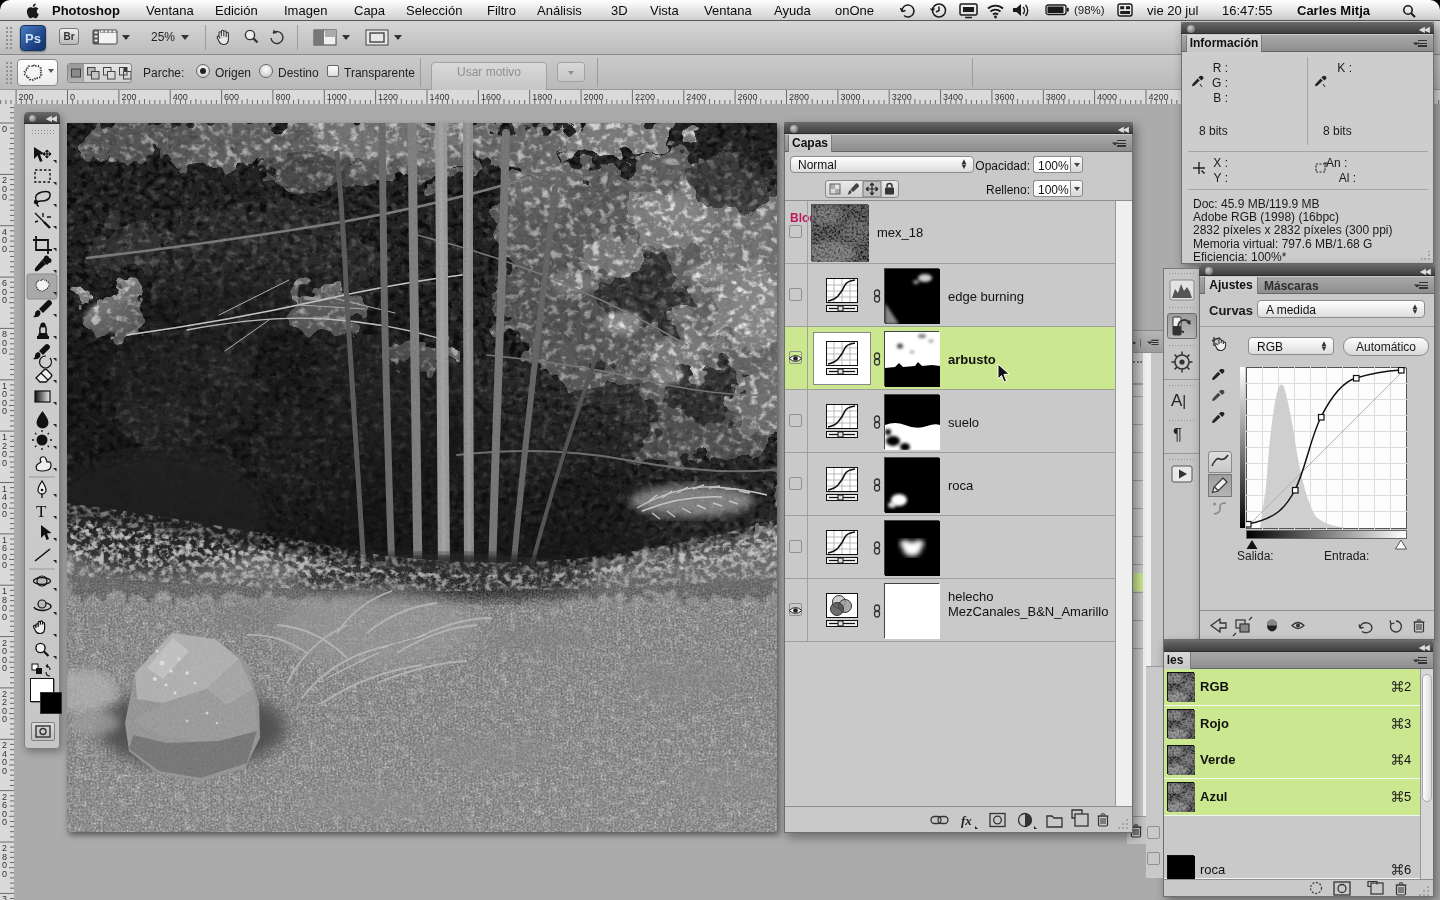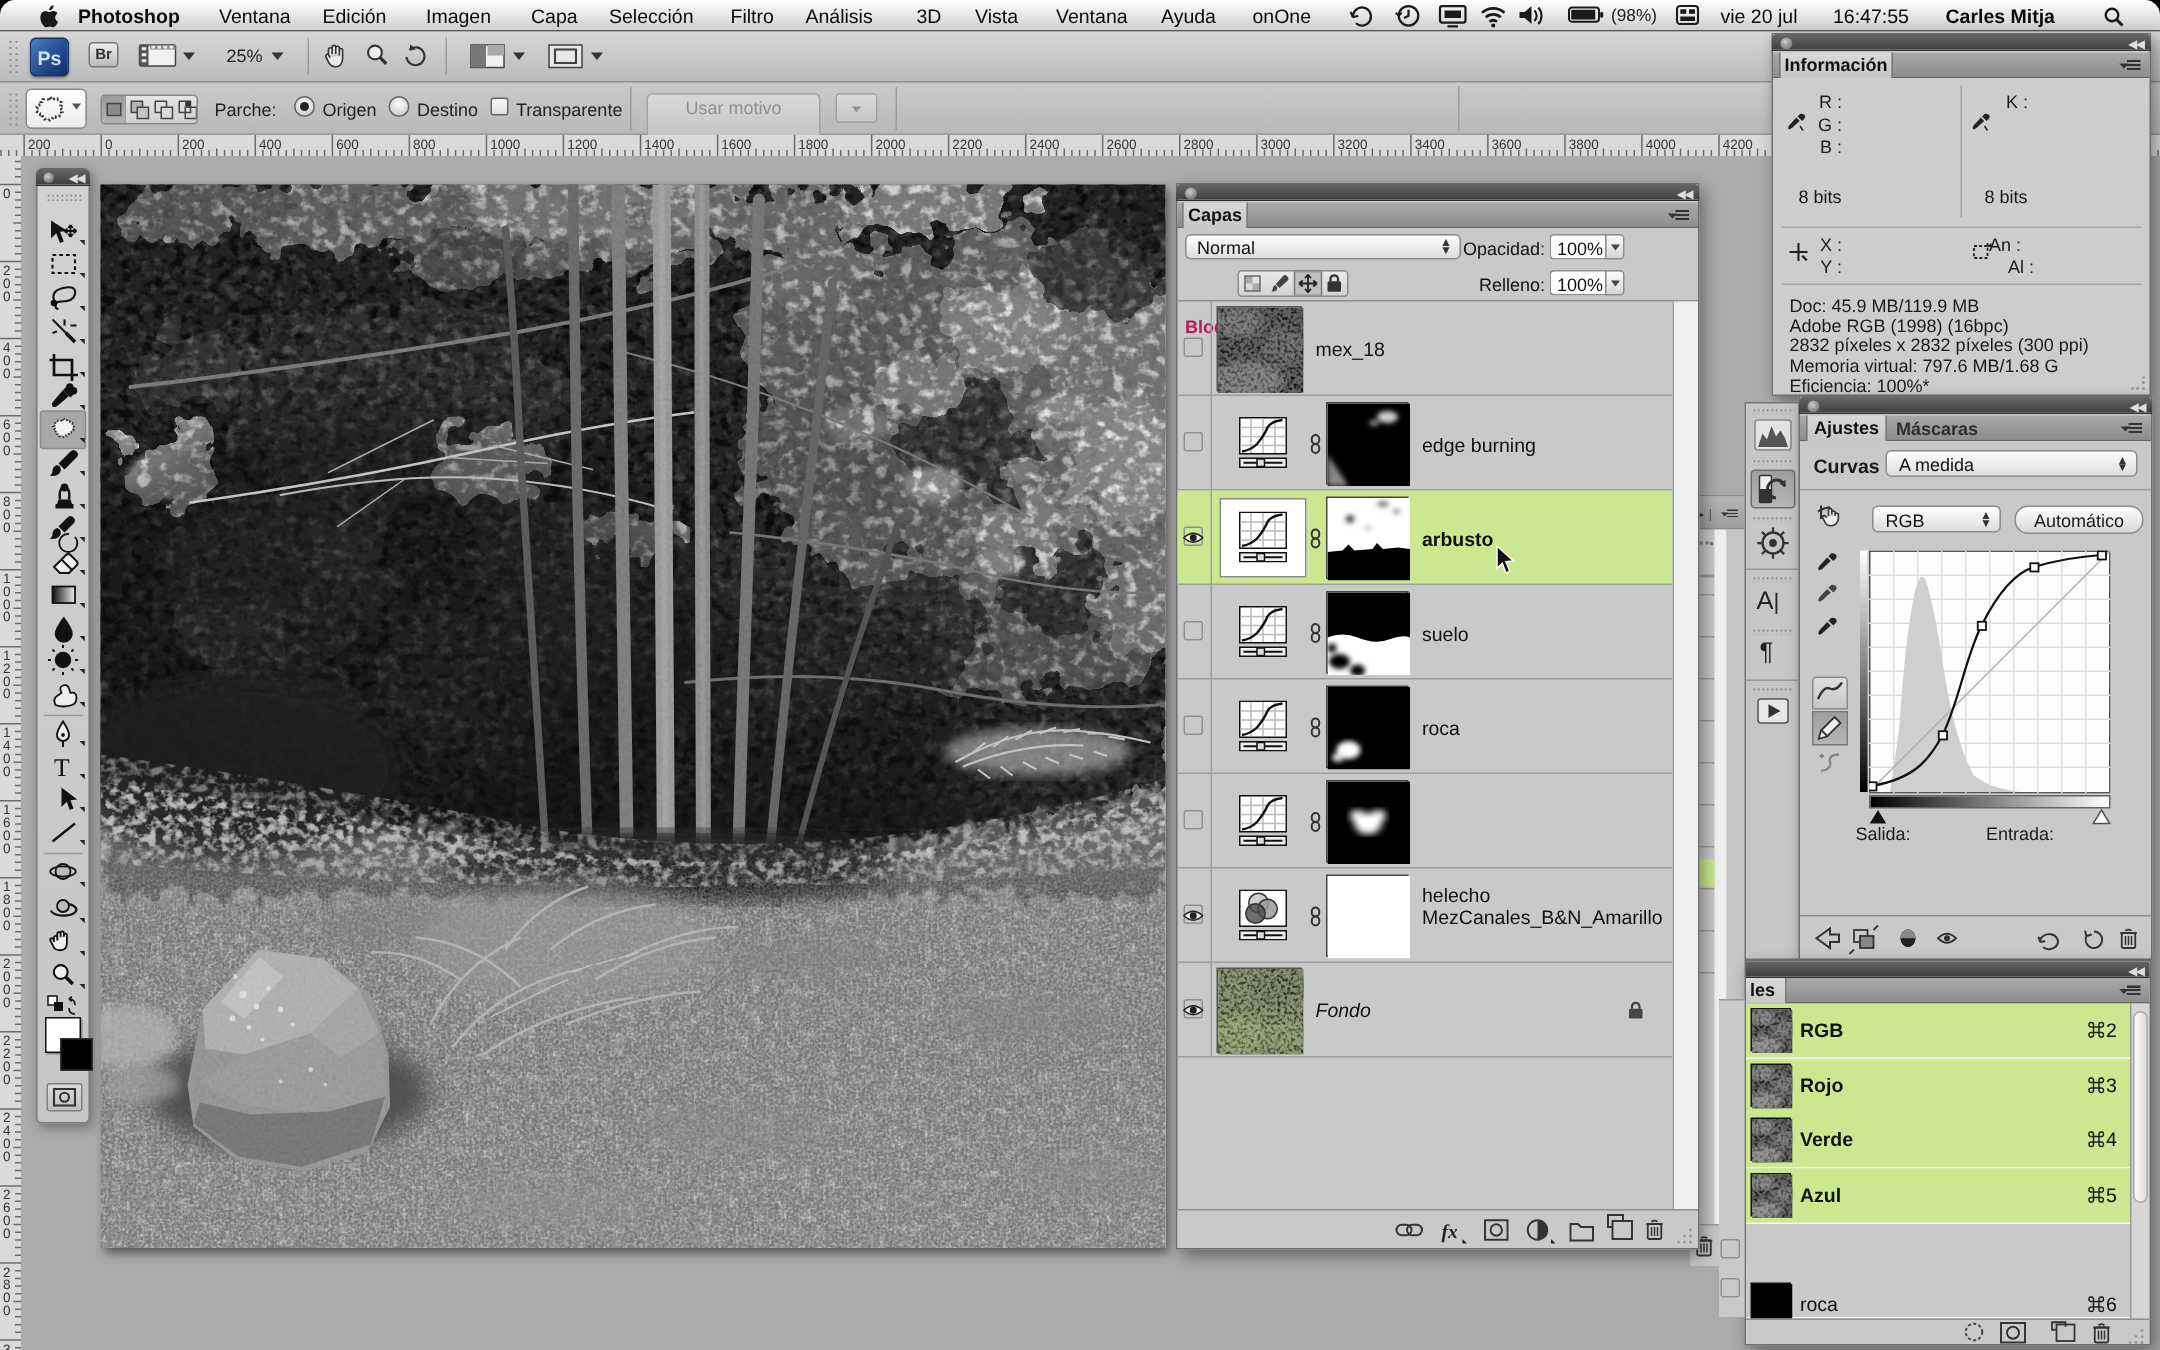--- a/index.html
+++ b/index.html
@@ -970,39 +970,20 @@
             </svg>
             <svg class="abs" style="left:88px; top:25px;" width="8" height="14" viewBox="0 0 8 14">
               <use href="#sym-chain"></use>
             </svg>
             <div class="abs" style="left:99px; top:4px; width:55px; height:55px; border:1px solid #444;"><svg width="55" height="55">
                 <rect width="55" height="55" fill="#fff"></rect>
               </svg></div>
             <div class="abs" style="left:163px; top:25px; ">MezCanales_B&amp;N_Amarillo</div>
             <div class="rowdiv" style="left:0; top:62px; width:330px;"></div>
           </div>
-          <div class="abs" style="left:0; top:441px; width:330px; height:63px; background:transparent;">
-            <div class="abs" style="left:4px; top:24px; width:13px; height:13px; border:1px solid #909090; border-radius:2px;"></div>
-            <svg class="abs" style="left:3px; top:27px;" width="15" height="9" viewBox="0 0 16 10">
-              <use href="#sym-eye"></use>
-            </svg>
-            <div class="abs" style="left:22px; top:0; width:1px; height:63px; background:#a0a0a0;"></div>
-            <div class="abs" style="left:26px; top:3px; width:57px; height:57px; border:1px solid #555;"><svg width="57" height="57">
-                <rect width="57" height="57" fill="#333f15"></rect>
- <ellipse cx="40" cy="12" rx="20" ry="12" fill="#222e0a" filter="url(#mblur2)"></ellipse>
- <ellipse cx="14" cy="44" rx="18" ry="12" fill="#4c6020" filter="url(#mblur2)"></ellipse>
- <ellipse cx="44" cy="44" rx="14" ry="10" fill="#41541c" filter="url(#mblur2)"></ellipse>
- <rect width="57" height="57" fill="#7d9636" filter="url(#thspw)" opacity="0.45"></rect>
-              </svg></div>
-            <div class="abs" style="left:92px; top:24px; font-style:italic;">Fondo</div>
-            <svg class="abs" style="left:300px; top:25px;" width="11" height="13" viewBox="0 0 11 13">
-              <use href="#sym-lock"></use>
-            </svg>
-            <div class="rowdiv" style="left:0; top:62px; width:330px;"></div>
-          </div>
           <svg class="abs" style="left:212px; top:162px;" width="13" height="20" viewBox="0 0 13 20">
 <path d="M1 1 L1 16 L4.5 12.5 L7 19 L9.5 18 L7 11.5 L12 11 Z" fill="#111" stroke="#fff" stroke-width="1"></path>
           </svg>
         </div>
 
   <div class="abs" style="left:330px; top:78px; width:17px; height:605px; background:#efefef; border-left:1px solid #9a9a9a;"></div>
 
   <div class="abs" style="left:0; top:683px; width:347px; height:26px; border-top:1px solid #8e8e8e; background:#c9c9c9;">
     <svg width="347" height="26" viewBox="0 0 347 26">
       <g fill="none" stroke="#333" stroke-width="1.3">

